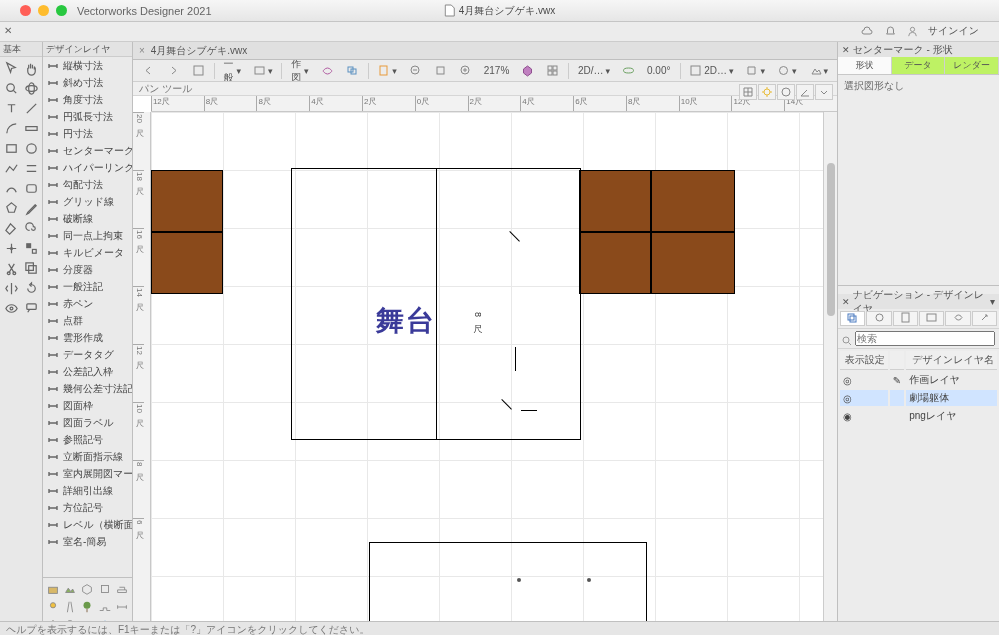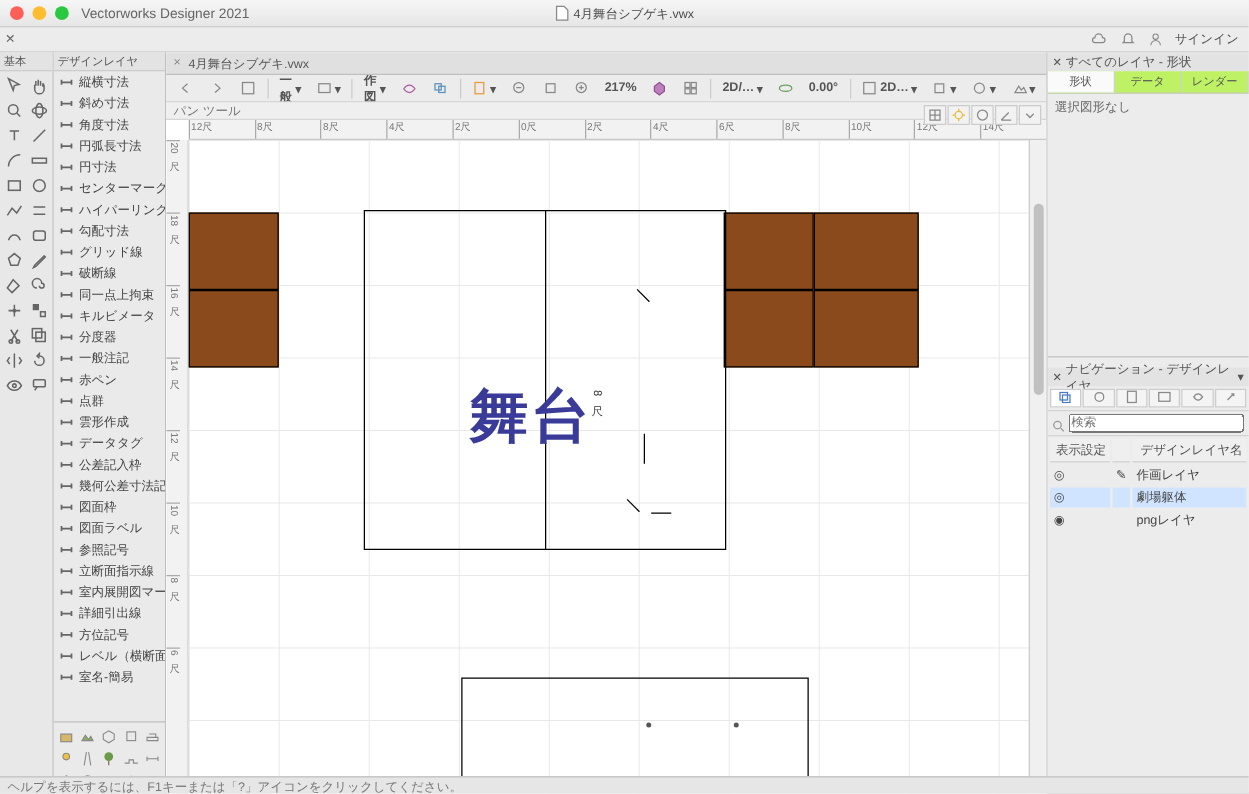--- a/index.html
+++ b/index.html
@@ -1,19 +1,19 @@
 <!DOCTYPE html>
 <html><head>
 <meta charset="utf-8">
 <style>
 * { margin: 0; padding: 0; box-sizing: border-box; font-family: "Hiragino Sans", "Helvetica Neue", sans-serif; font-size: 10px; }
 body { background: #ececec; width: 999px; height: 635px; overflow: hidden; position: relative; }
 
 
-.titlebar { height: 22px; display: flex; align-items: center; padding: 0 8px; background: linear-gradient(#f6f6f6,#e6e6e6); border-bottom: 1px solid #c5c5c5; }
+.titlebar { height: 22px; display: flex; align-items: center; padding: 0 20px; background: linear-gradient(#f6f6f6,#e6e6e6); border-bottom: 1px solid #c5c5c5; }
 .traffic { display: flex; gap: 7px; margin-right: 10px; }
 .dot { width: 11px; height: 11px; border-radius: 50%; }
 .dot.r { background:#ff5f57 } .dot.y { background:#febc2e } .dot.g { background:#28c840 }
 .app-title { color:#646464; font-size:11px; margin-right: auto; }
 .doc-title { position: absolute; left: 50%; transform: translateX(-50%); color:#4a4a4a; font-size:11px; font-weight: 500; display:flex; align-items:center; gap:4px;}
 .doc-title svg { width:11px; height:13px; }
 .tb-right { display:flex; align-items:center; gap:10px; color:#555;margin-top:41px; }
 .tb-right span { font-size:10px; }
 
 .menurow { height: 20px; background: #ececec; border-bottom:1px solid #ccc; display:flex; align-items:center; padding:0 4px; color:#666; font-size:10px; gap:4px;}
@@ -31,39 +31,39 @@
 .ts-list { flex:1; overflow-y:auto; }
 .ts-item { display:flex; align-items:center; gap:4px; padding:1px 4px; height:17px; color:#444; font-size:9px; white-space:nowrap;}
 .ts-item svg { width:12px; height:12px; stroke:#666; fill:none; stroke-width:1.4; flex-shrink:0;}
 .ts-bottom { border-top:1px solid #c0c0c0; padding:2px; display:grid; grid-template-columns:repeat(5,1fr); gap:1px;}
 .ts-bottom button { height:17px; border:none; background:transparent; display:flex;align-items:center;justify-content:center;}
 .ts-bottom svg { width:14px; height:14px; }
 
 .center { flex:1; display:flex; flex-direction:column; background:#fff; position:relative; border-right:1px solid #bfbfbf;}
 .doctab { height:18px; background:#e0e0e0; border-bottom:1px solid #bfbfbf; display:flex; align-items:center; padding:0 6px; font-size:10px; color:#555; gap:6px;}
 .doctab .close { color:#888; }
-.viewbar { height:22px; background:#ececec; border-bottom:1px solid #cfcfcf; display:flex; align-items:center; padding:0 4px; gap:2px; overflow:hidden;font-weight:bold;}
+.viewbar { height:22px; background:#ececec; border-bottom:1px solid #cfcfcf; display:flex; align-items:center; padding:0 4px; gap:2px; overflow:hidden;}
 .viewbar .vb-item { height:18px; display:flex; align-items:center; padding:0 4px; font-size:9px; color:#555; border:1px solid transparent; border-radius:3px; gap:2px;}
 .viewbar .vb-sep { width:1px; height:16px; background:#ccc; margin:0 2px;}
 .viewbar svg { width:13px; height:13px; }
 .modebar { height:14px; background:#efefef; border-bottom:1px solid #d6d6d6; padding:0 6px; font-size:9px; color:#777; display:flex; align-items:center;}
 .snapbar { position:absolute; right:4px; top:42px; display:flex; gap:1px; z-index:5;}
 .snapbar button { width:18px; height:16px; border:1px solid #ccc; background:#f2f2f2; display:flex;align-items:center;justify-content:center;}
 .snapbar svg {width:12px;height:12px;}
 
 .rulers-canvas { flex:1; position:relative; background:#fff; overflow:hidden;}
 .ruler-top { position:absolute; left:18px; right:0; top:0; height:16px; background:#f2f2f2; border-bottom:1px solid #c8c8c8; display:flex;}
 .ruler-top .tick { flex:1; border-left:1px solid #aaa; font-size:8px; color:#777; padding-left:1px; position:relative;}
 .ruler-left { position:absolute; left:0; top:16px; bottom:0; width:18px; background:#f2f2f2; border-right:1px solid #c8c8c8;}
 .ruler-left .tick { height:58px; border-top:1px solid #aaa; font-size:8px; color:#777; writing-mode:vertical-rl; padding-top:1px;}
 .canvas { position:absolute; left:18px; top:16px; right:0; bottom:0; background:#fff;}
 .grid { position:absolute; inset:0; background-image: linear-gradient(#e8e8e8 1px,transparent 1px),linear-gradient(90deg,#e8e8e8 1px,transparent 1px); background-size: 72px 58px; }
 .rect { position:absolute; border:1.5px solid #000; }
 .brown { background:#8a4a1b; }
-.stage-text { position:absolute; font-size:47px; font-weight:700; color:#3a3a99; font-family: serif; letter-spacing:2px;}
+.stage-text { position:absolute; font-size:28px; font-weight:700; color:#3a3a99; font-family: serif; letter-spacing:2px;}
 .dim-label { position:absolute; font-size:9px; writing-mode:vertical-rl; color:#333;}
 .scrollbar-h { position:absolute; bottom:0; left:18px; right:14px; height:14px; background:#f0f0f0; border-top:1px solid #ccc;}
 .scrollbar-v { position:absolute; right:0; top:16px; bottom:14px; width:14px; background:#f0f0f0; border-left:1px solid #ccc;}
 .thumb { background:#c0c0c0; border-radius:6px; position:absolute;}
 
 .rightcol { width:172px; background:#ececec; display:flex; flex-direction:column;}
 .panel { border-bottom:1px solid #c0c0c0; }
 .panel-head { height:15px; background:#e3e3e3; font-size:9px; color:#555; padding:1px 4px; display:flex; align-items:center; gap:3px;}
 .panel-tabs { display:flex; border-bottom:1px solid #c8c8c8; background:#bef264;}
 .panel-tabs button { flex:1; height:17px; font-size:9px; color:#555; border:none; background:transparent; border-right:1px solid #d0d0d0;}
@@ -715,21 +715,21 @@
           <div class="thumb" style="left:30%;width:30%;top:3px;height:8px;"></div>
         </div>
       <div class="scrollbar-v">
           <div class="thumb" style="top:10%;height:30%;left:3px;width:8px;"></div>
         </div>
     </div>
   </div>
 
   <div class="rightcol">
     <div class="panel">
-      <div class="panel-head">✕ <span>すべてのレイヤ - 形状</span></div>
+      <div class="panel-head">✕ <span>センターマーク - 形状</span></div>
       <div class="panel-tabs">
         <button class="active">形状</button>
         <button>データ</button>
         <button>レンダー</button>
       </div>
       <div class="panel-body" style="height:210px;">
         <span>選択図形なし</span>
       </div>
     </div>
 

